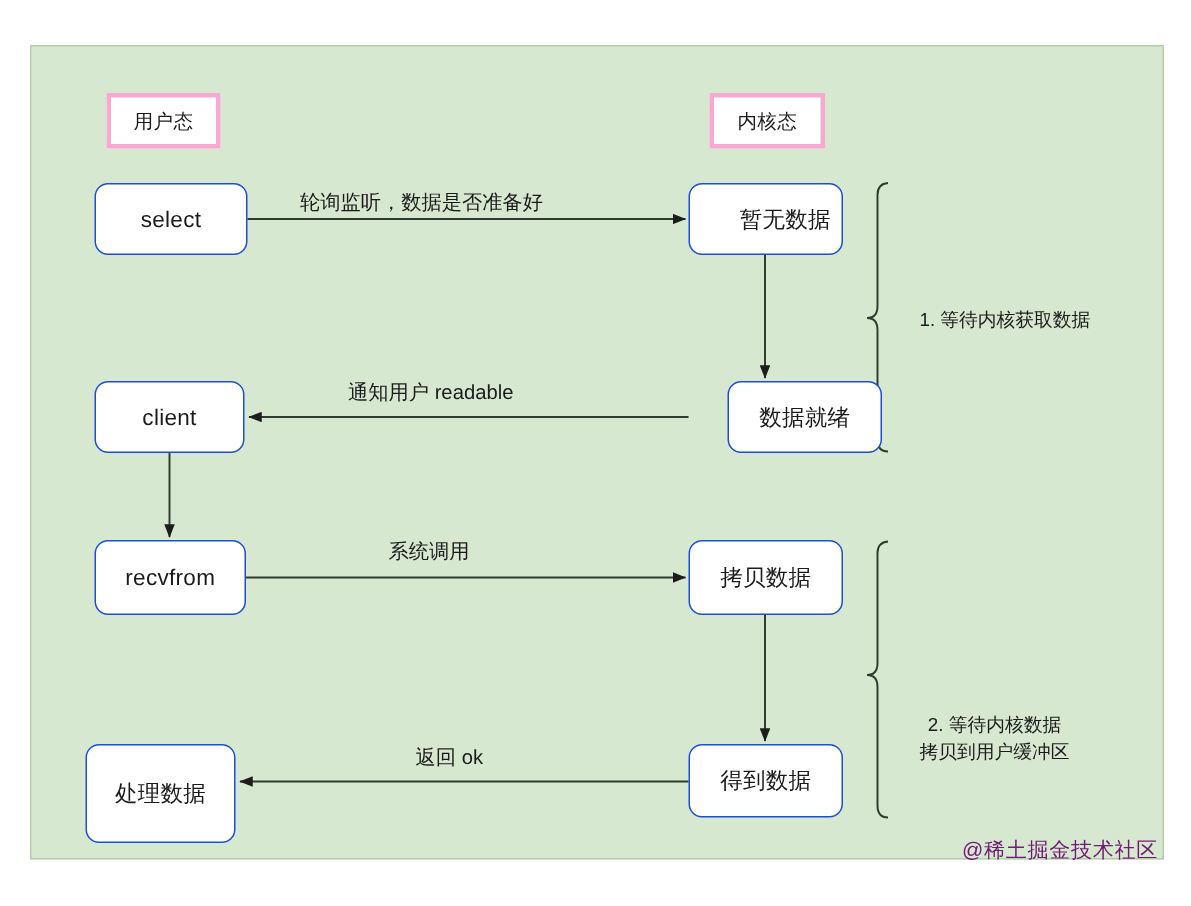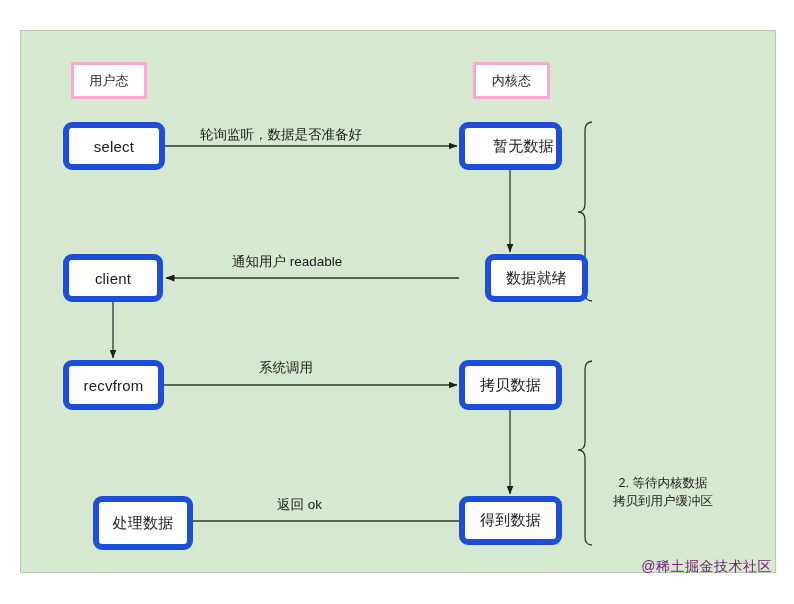--- a/index.html
+++ b/index.html
@@ -35,21 +35,21 @@
     position: absolute;
     left: 0;
     top: 0;
     width: 794px;
     height: 604px;
     pointer-events: none;
   }
   .node {
     position: absolute;
     background: #ffffff;
-    border: 6px solid #1d4ed8;
+    border: 1px solid #1d4ed8;
     border-radius: 9px;
     box-sizing: border-box;
     display: flex;
     align-items: center;
     justify-content: center;
     color: #1b1b1b;
     font-size: 15px;
     letter-spacing: 0.2px;
     white-space: nowrap;
   }
@@ -129,28 +129,31 @@
 
   <div class="node square" style="left:71px; top:62px; width:76px; height:37px;">用户态</div>
   <div class="node square" style="left:473px; top:62px; width:77px; height:37px;">内核态</div>
 
   <div class="node" style="left:63px; top:122px; width:102px; height:48px;">select</div>
   <div class="node" style="left:459px; top:122px; width:103px; height:48px;padding-left:26px;">暂无数据</div>
   <div class="node" style="left:63px; top:254px; width:100px; height:48px;">client</div>
   <div class="node" style="left:485px; top:254px; width:103px; height:48px;">数据就绪</div>
   <div class="node" style="left:63px; top:360px; width:101px; height:50px;">recvfrom</div>
   <div class="node" style="left:459px; top:360px; width:103px; height:50px;">拷贝数据</div>
-  <div class="node" style="left:57px; top:496px; width:100px; height:54px;margin-left:36px;">处理数据</div>
+  <div class="node" style="left:57px; top:496px; width:100px; height:66px;">处理数据</div>
   <div class="node" style="left:459px; top:496px; width:103px; height:49px;">得到数据</div>
 
   <div class="edge-label" style="left:200px; top:126px;">轮询监听，数据是否准备好</div>
   <div class="edge-label" style="left:232px; top:253px;">通知用户 readable</div>
   <div class="edge-label" style="left:259px; top:359px;">系统调用</div>
   <div class="edge-label" style="left:277px; top:496px;">返回 ok</div>
 
+  <div class="brace-label" style="left:613px; top:204px;">
+    <div>1. 等待内核获取数据</div>
+  </div>
   <div class="brace-label" style="left:613px; top:433px; text-align:center;margin-top:41px;">
     <div>2. 等待内核数据</div>
     <div>拷贝到用户缓冲区</div>
   </div>
 
   <div class="watermark">@稀土掘金技术社区</div>
 
 </div>
 
 </body></html>

